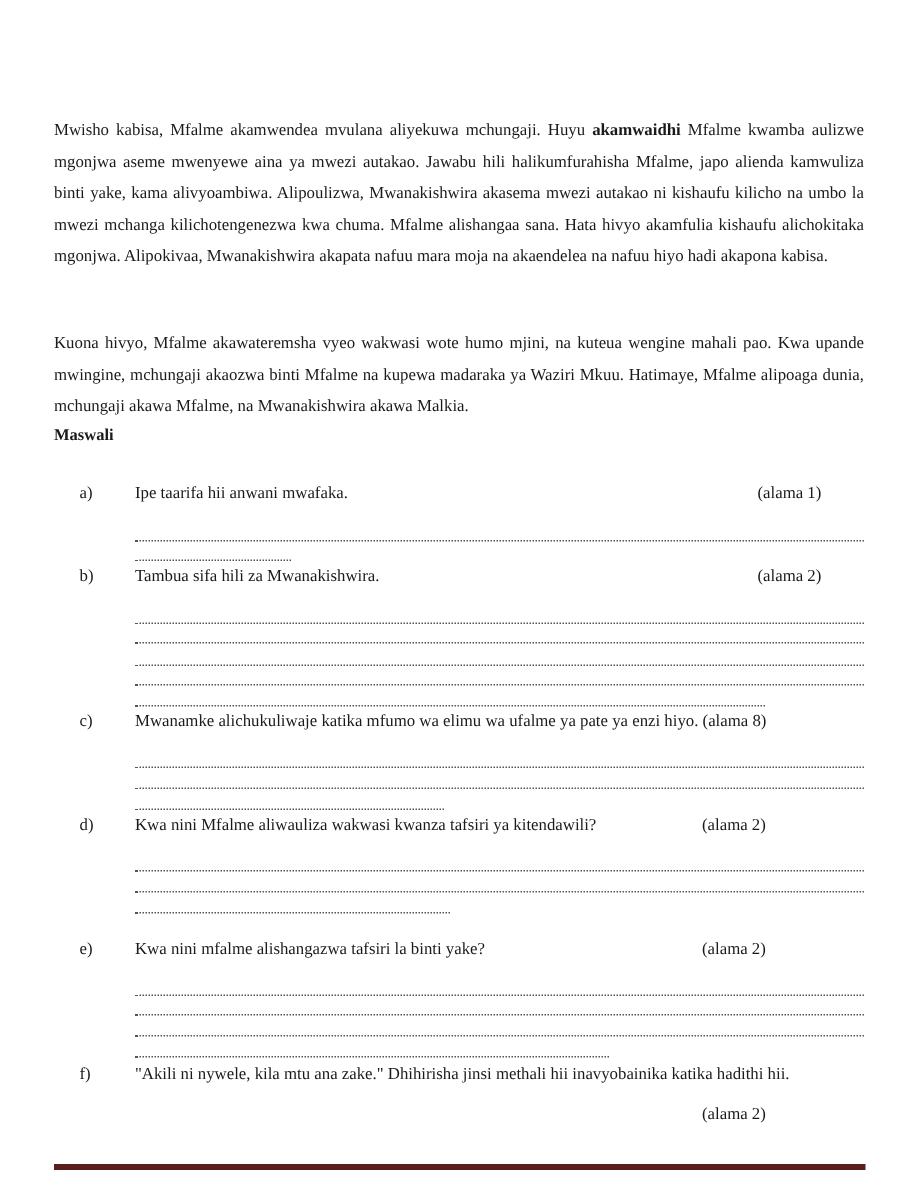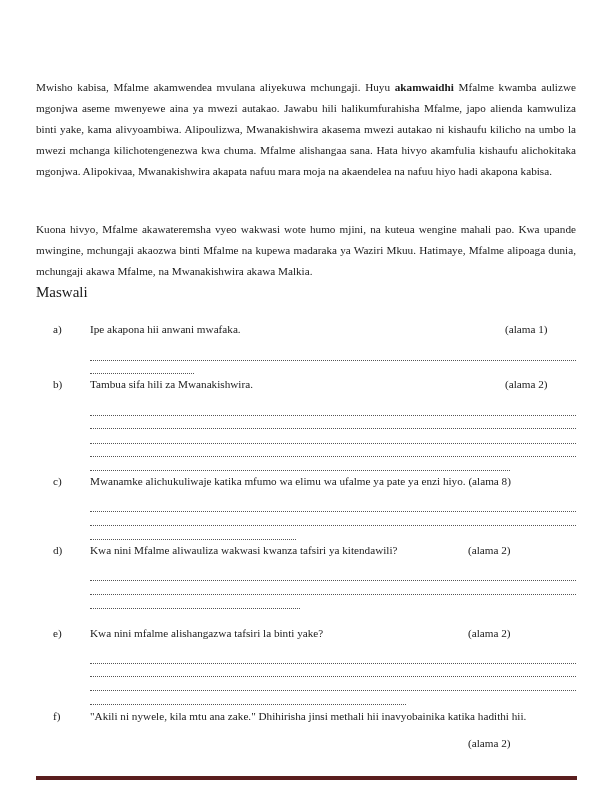--- a/index.html
+++ b/index.html
@@ -9,21 +9,21 @@
       color: #1a1a1a;
     }
     .page { position: absolute; left: 0; top: 16px; width: 612px; height: 792px; }
     .para {
       position: absolute; left: 36px; width: 540px;
       font-size: 11.2px; line-height: 21px; text-align: justify; margin: 0;
     }
     .para b { font-weight: bold; }
     #p1 { top: 61px; }
     #p2 { top: 203px; }
-    .heading { position: absolute; left: 36px; top: 268px; font-size: 15px; font-weight: normal; margin: 0; }
+    .heading { position: absolute; left: 36px; top: 268px; font-size: 11px; font-weight: bold; margin: 0; }
     .q { position: absolute; left: 0; width: 612px; font-size: 11.2px; }
     .q .letter { position: absolute; left: 53px; }
     .q .text { position: absolute; left: 90px; white-space: nowrap; }
     .q .marks { position: absolute; white-space: nowrap; }
     .dots {
       position: absolute; left: 90px; height: 0;
       border-top: 1.2px dotted #555;
     }
     .full { width: 486px; }
     .footer-bar { position: absolute; left: 36px; top: 760px; width: 541px; height: 4px; background: #5a1e1e; }
@@ -34,21 +34,21 @@
 <div class="page">
 
   <p class="para" id="p1"><span>Mwisho kabisa, Mfalme akamwendea mvulana aliyekuwa mchungaji. Huyu </span><b>akamwaidhi</b><span> Mfalme kwamba aulizwe mgonjwa aseme mwenyewe aina ya mwezi autakao. Jawabu hili halikumfurahisha Mfalme, japo alienda kamwuliza binti yake, kama alivyoambiwa. Alipoulizwa, Mwanakishwira akasema mwezi autakao ni kishaufu kilicho na umbo la mwezi mchanga kilichotengenezwa kwa chuma. Mfalme alishangaa sana. Hata hivyo akamfulia kishaufu alichokitaka mgonjwa. Alipokivaa, Mwanakishwira akapata nafuu mara moja na akaendelea na nafuu hiyo hadi akapona kabisa.</span></p>
 
   <p class="para" id="p2">Kuona hivyo, Mfalme akawateremsha vyeo wakwasi wote humo mjini, na kuteua wengine mahali pao. Kwa upande mwingine, mchungaji akaozwa binti Mfalme na kupewa madaraka ya Waziri Mkuu. Hatimaye, Mfalme alipoaga dunia, mchungaji akawa Mfalme, na Mwanakishwira akawa Malkia.</p>
 
   <p class="heading">Maswali</p>
 
   <div class="q" style="top:307px">
     <span class="letter">a)</span>
-    <span class="text">Ipe akapona hii anwani mwafaka.</span>
+    <span class="text">Ipe taarifa hii anwani mwafaka.</span>
     <span class="marks" style="left:505px">(alama 1)</span>
   </div>
   <div class="dots full" style="top:344px"></div>
   <div class="dots" style="top:357px;width:104px"></div>
 
   <div class="q" style="top:362px">
     <span class="letter">b)</span>
     <span class="text">Tambua sifa hili za Mwanakishwira.</span>
     <span class="marks" style="left:505px">(alama 2)</span>
   </div>

